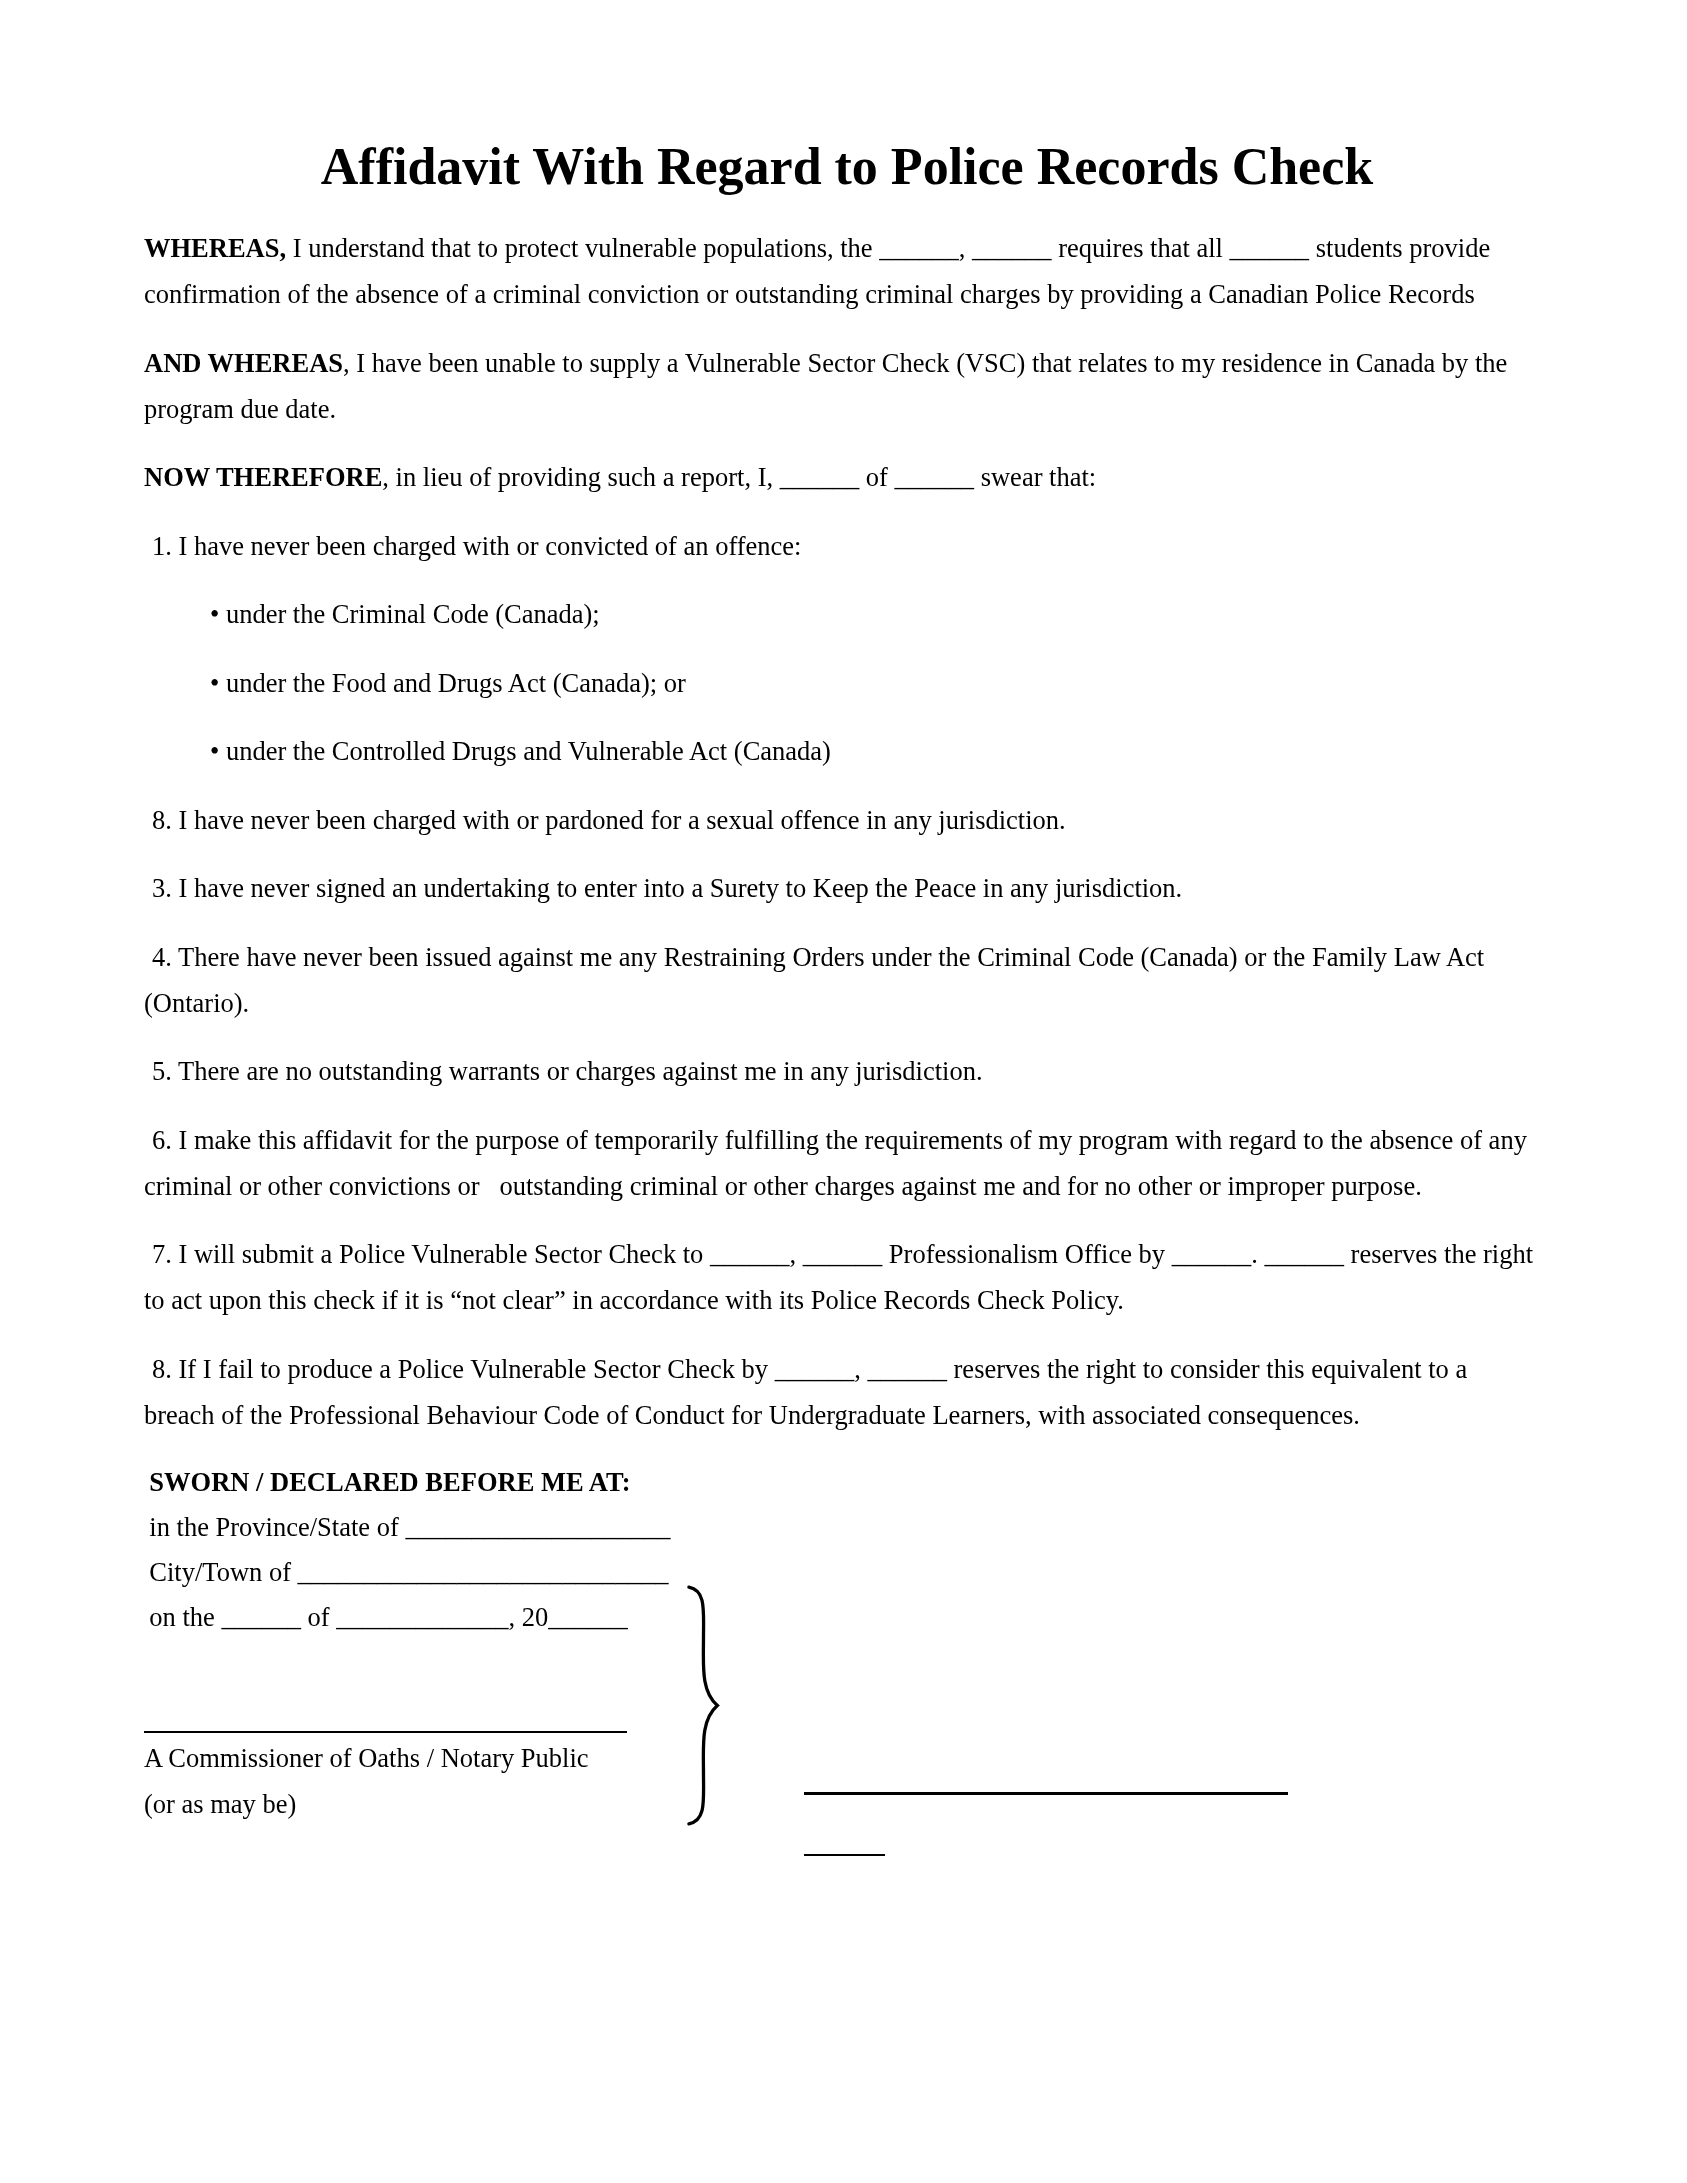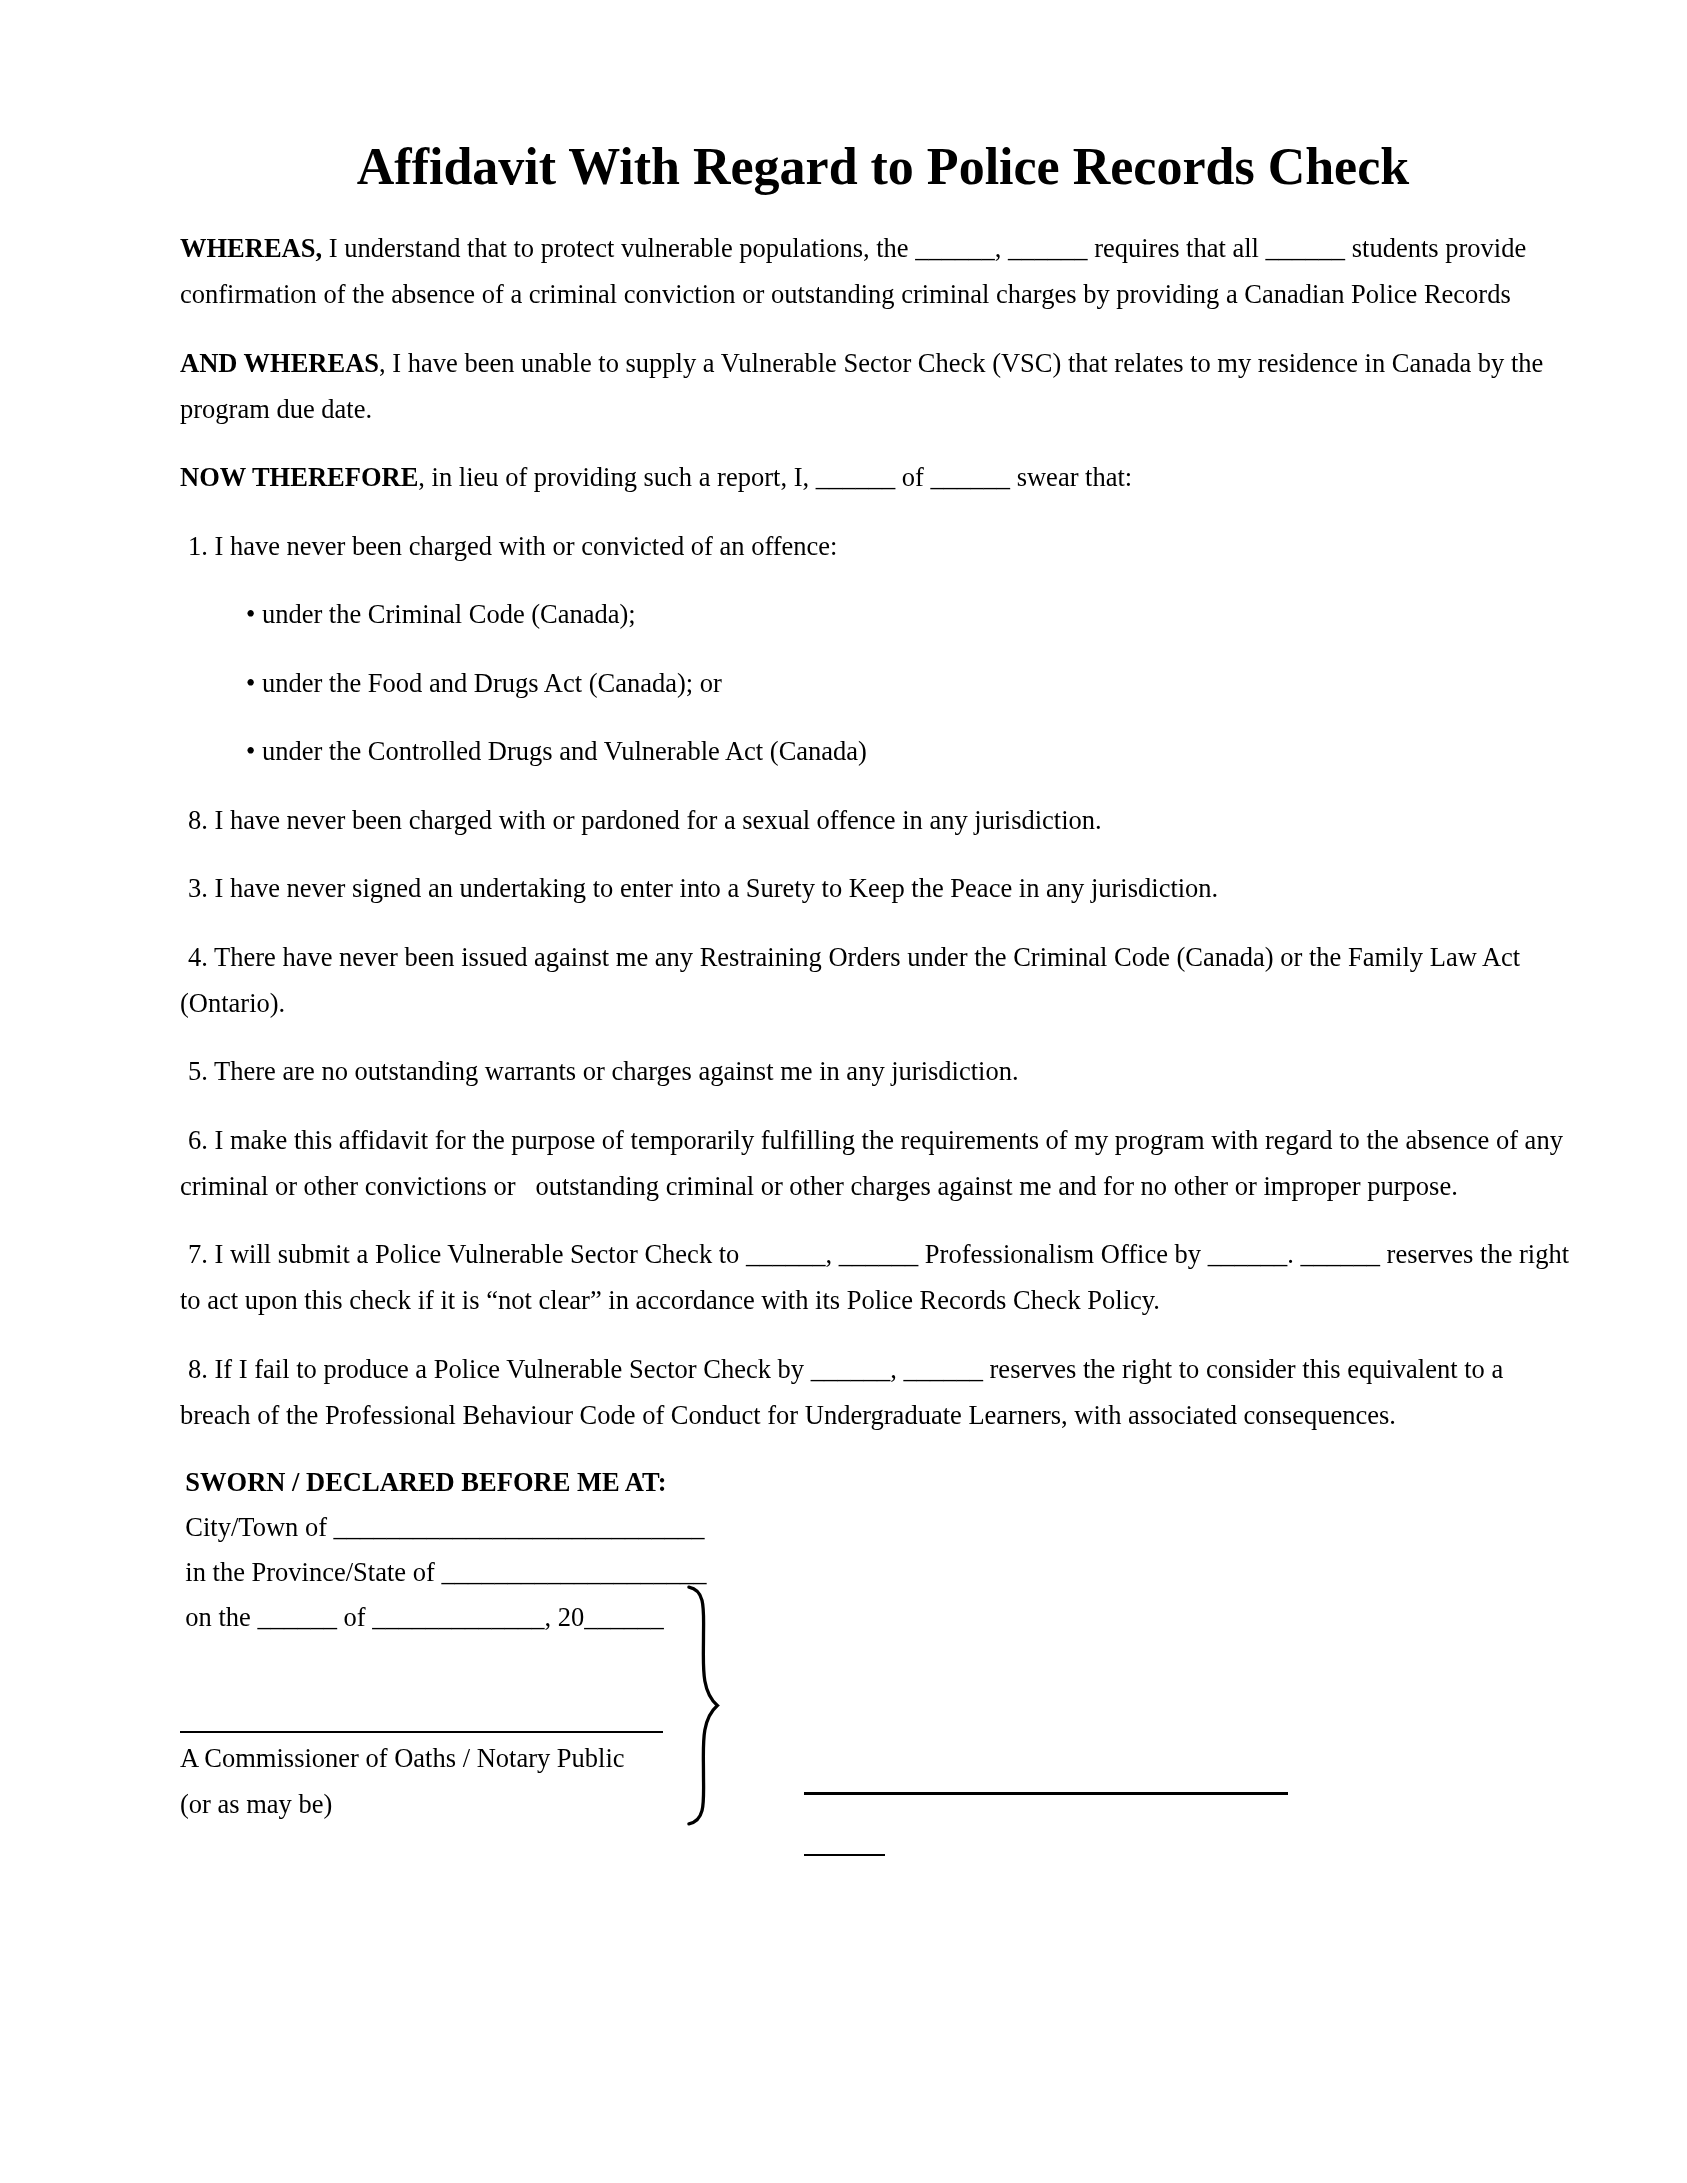--- a/index.html
+++ b/index.html
@@ -11,21 +11,20 @@
     font-family:"Liberation Serif","DejaVu Serif",serif;
     color:#000;
     font-size:26.5px;
     overflow:hidden;
   }
   .content{
     position:absolute;
     left:144px;
     top:136px;
     width:1406px;
-    margin-left:36px;
   }
   .title{
     font-size:52px;
     font-weight:bold;
     text-align:center;
     line-height:61px;
     white-space:pre;
   }
   .block{margin-top:22.5px;}
   .first-block{margin-top:28.4px;}
@@ -129,22 +128,22 @@
       <div class="ln">to act upon this check if it is “not clear” in accordance with its Police Records Check Policy.</div>
     </div>
 
     <div class="block">
       <div class="ln ind">8. If I fail to produce a Police Vulnerable Sector Check by ______, ______ reserves the right to consider this equivalent to a</div>
       <div class="ln">breach of the Professional Behaviour Code of Conduct for Undergraduate Learners, with associated consequences.</div>
     </div>
 
     <div class="sworn-block">
       <div class="ln bold">SWORN / DECLARED BEFORE ME AT:</div>
+      <div class="ln">in the Province/State of ____________________</div>
       <div class="ln">City/Town of ____________________________</div>
-      <div class="ln">in the Province/State of ____________________</div>
       <div class="ln">on the ______ of _____________, 20______</div>
     </div>
 
     <div class="sigline"></div>
 
     <div class="commissioner">
       <div class="ln">A Commissioner of Oaths / Notary Public</div>
       <div class="ln">(or as may be)</div>
     </div>
 

